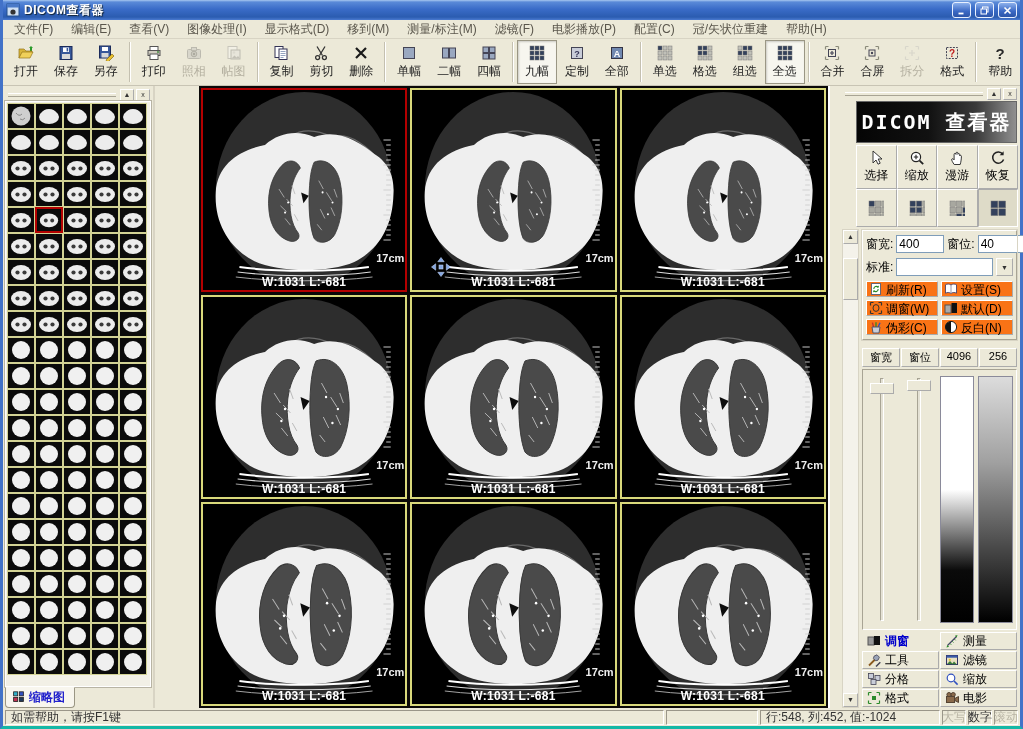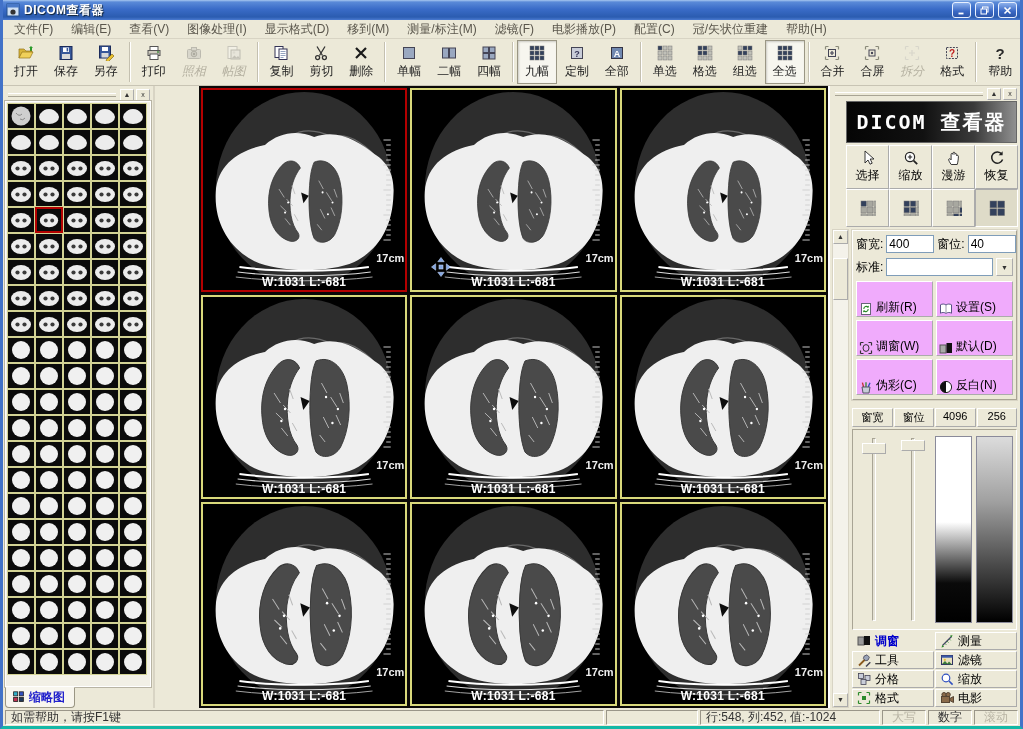--- a/index.html
+++ b/index.html
@@ -18,21 +18,21 @@
   .menubar { height:19px; flex:0 0 19px; display:flex; align-items:center; font-size:12px; color:#5a564c;
     background:#ece9d8; border-bottom:1px solid #d8d4c4; padding-left:2px; }
   .menu-item { padding:2px 9px; white-space:nowrap; }
   
   .toolbar { height:47px; flex:0 0 47px; display:flex; align-items:center; background:#ece9d8;
     border-bottom:1px solid #c8c4b4; padding-left:3px; }
   .tb { width:51px; height:44px; display:flex; flex-direction:column; align-items:center; justify-content:center;
     gap:1px; font-size:12px; color:#222; border:1px solid transparent; }
   .tb .tb-ic { height:18px; display:flex; align-items:center; justify-content:center; }
   .tb.pressed { border:1px solid #9a9684; background:#f7f6ef; box-shadow:inset 1px 1px 2px rgba(0,0,0,.18); }
-  .tb.disabled { color:#b4b0a0;font-style:italic; }
+  .tb.disabled { color:#b4b0a0; }
   .tb.disabled .tb-ic { opacity:.35; filter:grayscale(1); }
   .tb-sep { width:2px; height:40px; border-left:1px solid #c4c0b0; border-right:1px solid #ffffff; margin:0 3px; }
   
   .main { flex:1; display:flex; min-height:0; }
   
   .left-panel { width:152px; flex:0 0 152px; display:flex; flex-direction:column; background:#ece9d8;
     padding:2px 2px 0 2px; border-right:2px solid #d8d4c4; }
   .mini-titlebar { height:13px; flex:0 0 13px; display:flex; align-items:center; gap:2px; padding:0 1px; }
   .gripper { flex:1; height:4px; border-top:1px solid #fff; border-bottom:1px solid #a8a494; margin:0 2px; }
   .mini-btn { width:14px; height:12px; background:#ece9d8; border:1px outset #fff; font-size:7px; line-height:10px;
@@ -51,21 +51,21 @@
     grid-template-rows:repeat(3,1fr); gap:3px; padding:2px; position:relative;margin-left:44px; }
   .cell { position:relative; border:2px solid #d9d97b; background:#000; overflow:hidden; }
   .cell.selected { border-color:#b40000; }
   .cell svg.ct { display:block; width:100%; height:100%; }
   .cell-label { position:absolute; bottom:1px; left:0; width:100%; text-align:center; color:#fff;
     font-size:12px; font-weight:bold; letter-spacing:.3px; }
   .cell-scale { position:absolute; right:1px; bottom:26px; color:#eee; font-size:11px; font-weight:bold; }
   .move-cursor { position:absolute; left:231px; top:170px; width:22px; height:22px; z-index:5; }
   
   .right-panel { width:192px; flex:0 0 192px; display:flex; flex-direction:column; background:#ece9d8;
-    border-left:2px solid #fff; padding:1px 2px 0 2px; font-size:12px; }
+    border-left:2px solid #fff; padding:1px 2px 0 12px; font-size:12px; }
   .logo { height:42px; flex:0 0 42px; margin:1px 1px 2px 14px; background:linear-gradient(90deg,#050505 0%,#111 45%,#3a3a3a 75%,#909090 100%);
     color:#fff; display:flex; align-items:center; justify-content:center; font-size:20px; font-weight:bold;
     letter-spacing:2px; font-family:"DejaVu Sans Mono","Liberation Mono",monospace; border:1px solid #666; }
   .rp-tools { display:flex; flex:0 0 44px; margin-left:14px; }
   .rp-tool { flex:1; display:flex; flex-direction:column; align-items:center; justify-content:center; gap:1px;
     border:1px outset #fff; background:#ece9d8; font-size:12px; }
   .rp-grids { display:flex; flex:0 0 38px; margin-left:14px; }
   .rp-grid { flex:1; display:flex; align-items:center; justify-content:center; border:1px outset #fff; background:#ece9d8; }
   .rp-grid.pressed { border:1px inset #fff; background:#dedbc8; }
   .rp-body { flex:1; min-height:0; display:flex; }
@@ -76,21 +76,21 @@
   .scr-fill { flex:1; }
   .rp-controls { flex:1; min-width:0; display:flex; flex-direction:column; padding-left:2px; }
   .ctrl-box { border:1px solid; border-color:#fff #a8a494 #a8a494 #fff; outline:1px solid #d8d4c4; margin:3px 1px 4px 1px; padding:4px 3px; }
   .ctl-row { display:flex; align-items:center; gap:3px; margin-bottom:5px; }
   .ctl-row label { white-space:nowrap; }
   .ctl-row input { width:48px; height:18px; border:1px solid #7f9db9; font-size:12px; padding:1px 2px; }
   .preset-input { flex:1; height:18px; border:1px solid #7f9db9; border-right:none; }
   .drop-btn { width:17px; height:18px; border:1px outset #fff; background:#ece9d8; font-size:7px; color:#333;
     display:flex; align-items:center; justify-content:center; }
   .action-grid { display:grid; grid-template-columns:1fr 1fr; gap:3px; }
-  .action-btn { height:36px; border:1px outset #fff; background:#f0abfc; display:flex; align-items:flex-end;
+  .action-btn { height:16px; border:1px outset #fff; background:#f97316; display:flex; align-items:flex-start;
     gap:3px; font-size:12px; padding:0 2px; white-space:nowrap; }
   .hdr-row { display:flex; gap:1px; margin:4px 1px 0 1px; }
   .hdr { flex:1; text-align:center; border:1px outset #fff; background:#ece9d8; font-size:11px; padding:1px 0; }
   .slider-area { flex:1; min-height:0; display:flex; gap:4px; padding:6px 3px; border:1px solid;
     border-color:#a8a494 #fff #fff #a8a494; margin:2px 1px 0 1px; }
   .vslider { flex:1; position:relative; }
   .vslider .groove { position:absolute; left:50%; transform:translateX(-50%); top:2px; bottom:2px; width:4px;
     background:#e4e1d4; border:1px solid; border-color:#a8a494 #fff #fff #a8a494; }
   .vslider .handle { position:absolute; left:50%; transform:translateX(-50%); width:24px; height:11px;
     background:#ece9d8; border:1px outset #fff; }
@@ -100,21 +100,21 @@
   .rp-bottom { display:grid; grid-template-columns:1fr 1fr; gap:1px; padding:2px 1px 1px 1px; }
   .rp-bbtn { height:18px; display:flex; align-items:center; gap:4px; padding-left:4px; font-size:12px;
     border:1px outset #fff; background:#ece9d8; white-space:nowrap; }
   .rp-bbtn.active { border:1px solid #ece9d8; color:#0000cc; font-weight:bold; }
   
   .statusbar { height:18px; flex:0 0 18px; display:flex; gap:2px; padding:2px 2px 1px 2px; font-size:12px; color:#333; }
   .sb-panel { border:1px solid; border-color:#9a9689 #fff #fff #9a9689; padding:0 5px; display:flex; align-items:center; white-space:nowrap; }
   .sb-help { flex:1; }
   .sb-blank { width:92px; }
   .sb-pos { width:180px; }
-  .sb-ind { width:44px; justify-content:center; }
+  .sb-ind { width:24px; justify-content:center; }
   .sb-ind.off { color:#b8b4a4; }
   .icw { display:inline-flex; align-items:center; justify-content:center; }
 </style>
 </head>
 <body>
 
 <div class="window">
 
   <div class="titlebar">
     <span class="icw">

